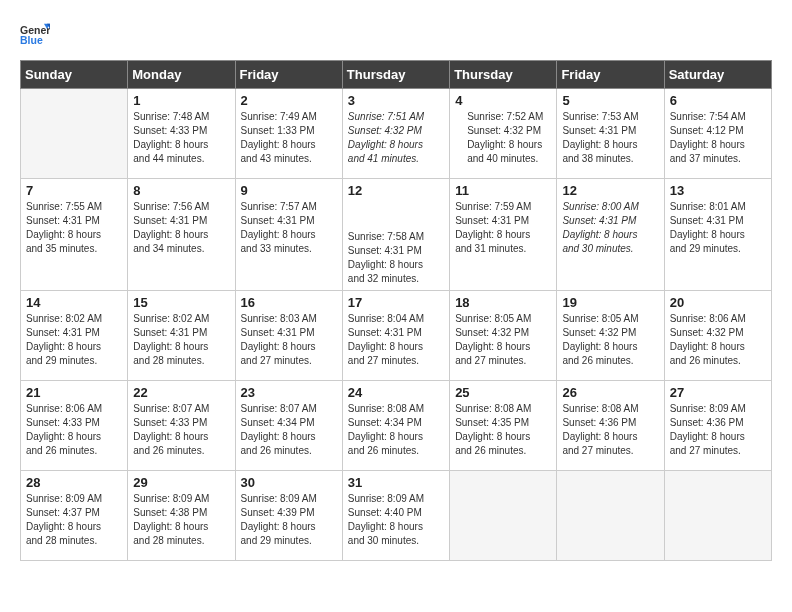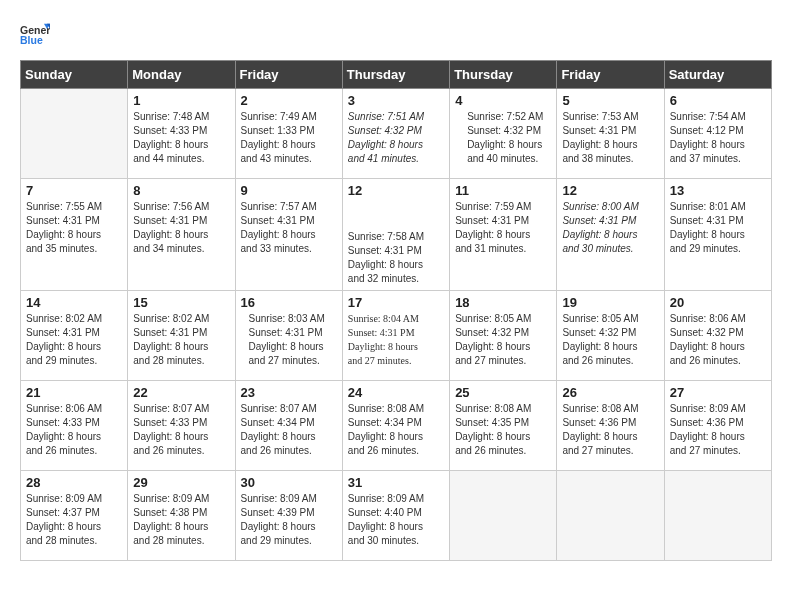--- a/index.html
+++ b/index.html
@@ -212,28 +212,28 @@
         </td>
         <td>
           <span class="day-number">15</span>
           <div class="cell-info" style="white-space: pre-line;">Sunrise: 8:02 AM
 Sunset: 4:31 PM
 Daylight: 8 hours
 and 28 minutes.</div>
         </td>
         <td>
           <span class="day-number">16</span>
-          <div class="cell-info" style="white-space: pre-line; margin-left: 8px;">Sunrise: 8:03 AM
+          <div class="cell-info" style="white-space: pre-line;">Sunrise: 8:03 AM
 Sunset: 4:31 PM
 Daylight: 8 hours
 and 27 minutes.</div>
         </td>
         <td>
           <span class="day-number">17</span>
-          <div class="cell-info" style="white-space: pre-line; font-family: Liberation Serif, serif;">Sunrise: 8:04 AM
+          <div class="cell-info" style="white-space: pre-line;">Sunrise: 8:04 AM
 Sunset: 4:31 PM
 Daylight: 8 hours
 and 27 minutes.</div>
         </td>
         <td>
           <span class="day-number">18</span>
           <div class="cell-info" style="white-space: pre-line;">Sunrise: 8:05 AM
 Sunset: 4:32 PM
 Daylight: 8 hours
 and 27 minutes.</div>

